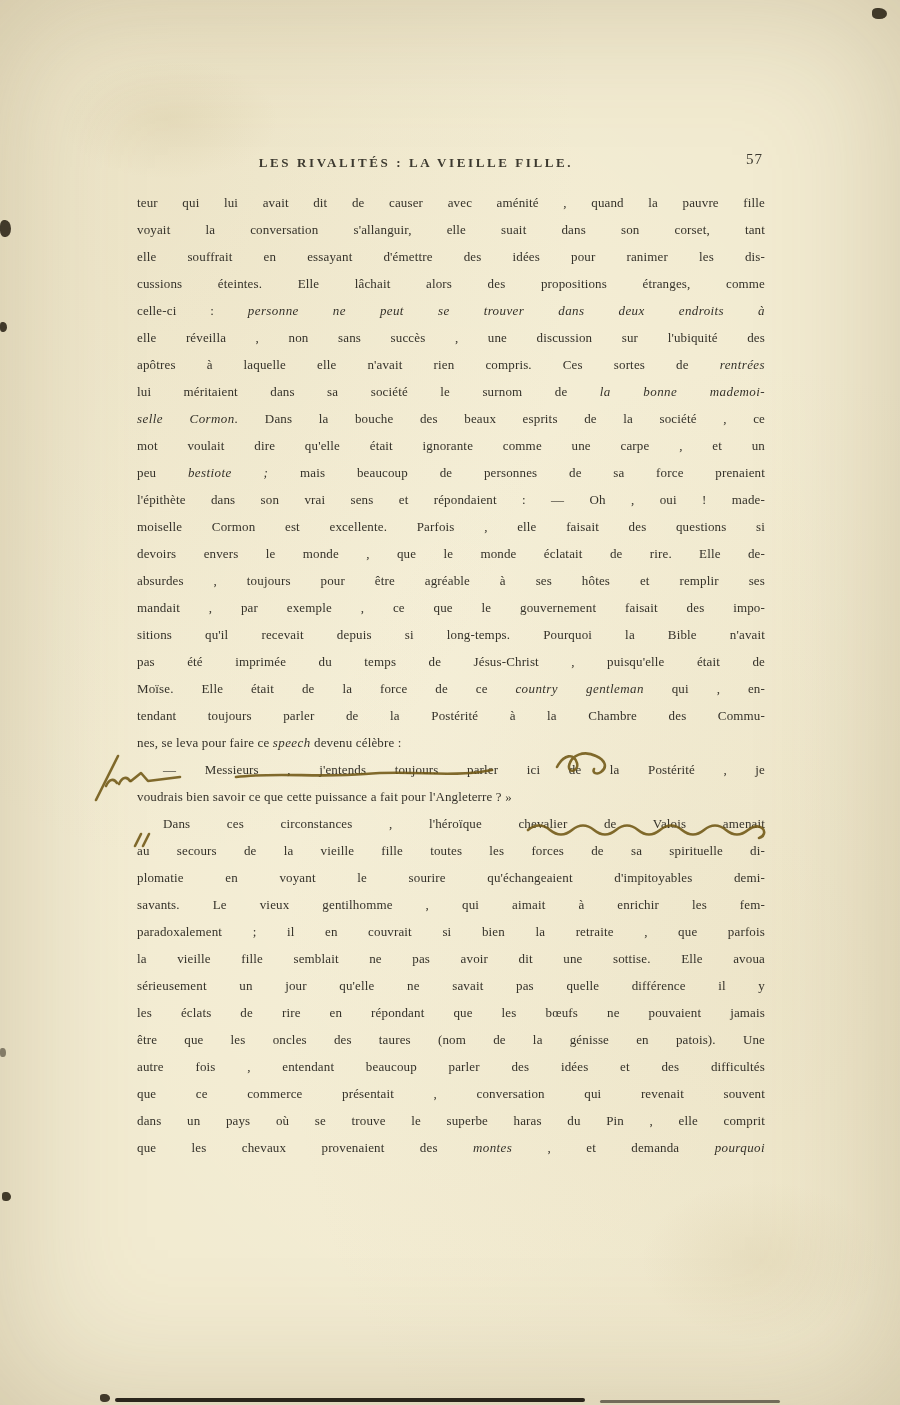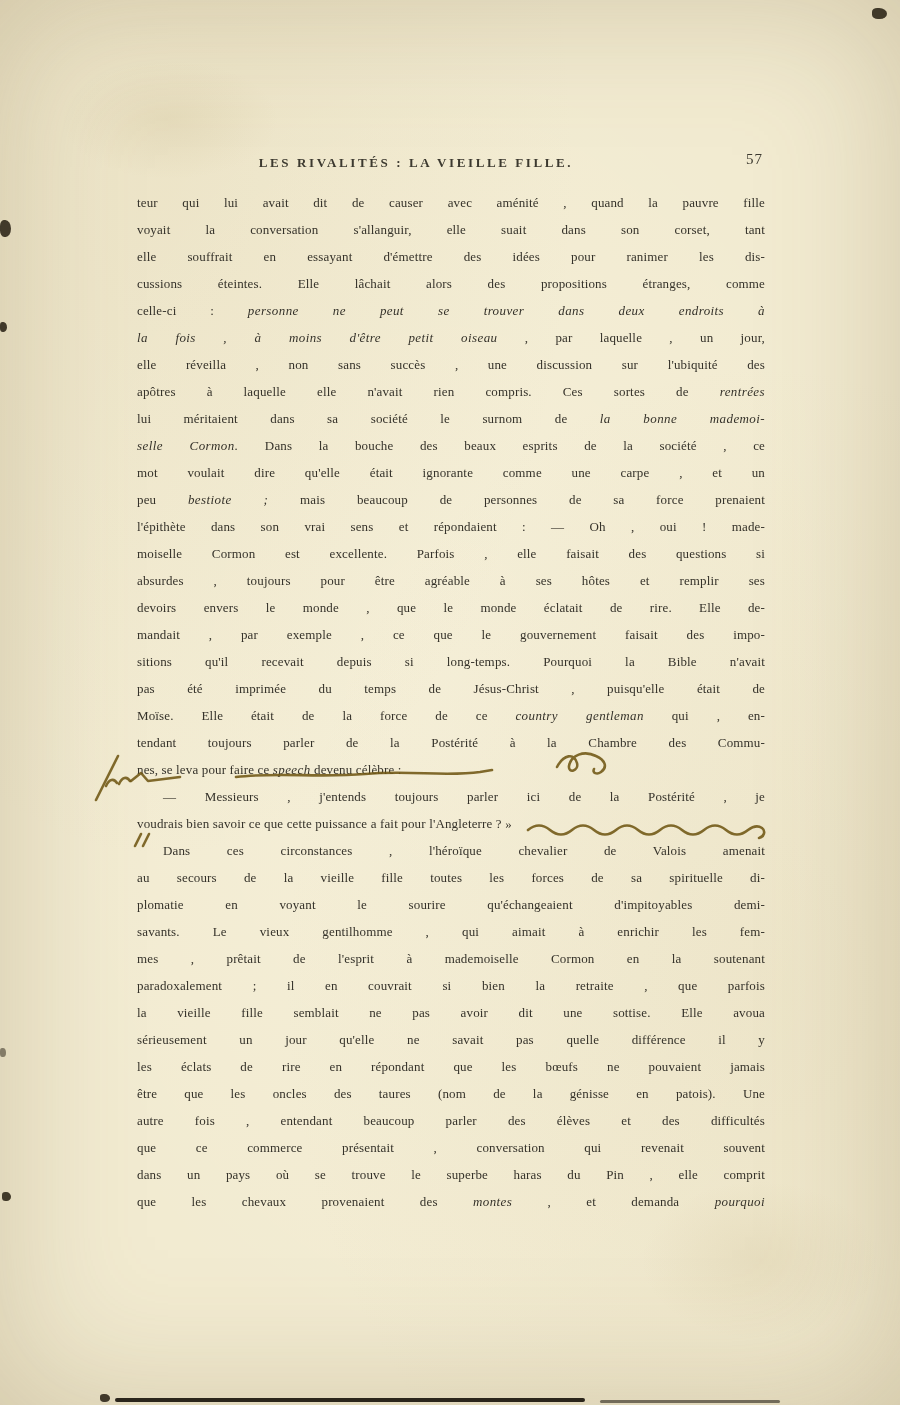--- a/index.html
+++ b/index.html
@@ -67,50 +67,48 @@
     <div class="header-title">LES RIVALITÉS : LA VIEILLE FILLE.</div>
     <div class="page-number">57</div>
   </div>
 
   <div class="text-block">
       <div class="line"><span>teur qui lui avait dit de causer avec aménité , quand la pauvre fille</span></div>
       <div class="line"><span>voyait la conversation s'allanguir, elle suait dans son corset, tant</span></div>
       <div class="line"><span>elle souffrait en essayant d'émettre des idées pour ranimer les dis-</span></div>
       <div class="line"><span>cussions éteintes. Elle lâchait alors des propositions étranges, comme</span></div>
       <div class="line"><span>celle-ci : </span><em>personne ne peut se trouver dans deux endroits à</em></div>
-      <div class="line"><em>la fois , à moins d'être petit oiseau</em><span> , par laquelle , un jour,</span></div>
       <div class="line"><span>elle réveilla , non sans succès , une discussion sur l'ubiquité des</span></div>
       <div class="line"><span>apôtres à laquelle elle n'avait rien compris. Ces sortes de </span><em>rentrées</em></div>
       <div class="line"><span>lui méritaient dans sa société le surnom de </span><em>la bonne mademoi-</em></div>
       <div class="line"><em>selle Cormon.</em><span> Dans la bouche des beaux esprits de la société , ce</span></div>
       <div class="line"><span>mot voulait dire qu'elle était ignorante comme une carpe , et un</span></div>
       <div class="line"><span>peu </span><em>bestiote ;</em><span> mais beaucoup de personnes de sa force prenaient</span></div>
       <div class="line"><span>l'épithète dans son vrai sens et répondaient : — Oh , oui ! made-</span></div>
       <div class="line"><span>moiselle Cormon est excellente. Parfois , elle faisait des questions si</span></div>
+      <div class="line"><span>devoirs envers le monde , que le monde éclatait de rire. Elle de-</span></div>
       <div class="line"><span>absurdes , toujours pour être agréable à ses hôtes et remplir ses</span></div>
-      <div class="line"><span>devoirs envers le monde , que le monde éclatait de rire. Elle de-</span></div>
       <div class="line"><span>mandait , par exemple , ce que le gouvernement faisait des impo-</span></div>
       <div class="line"><span>sitions qu'il recevait depuis si long-temps. Pourquoi la Bible n'avait</span></div>
       <div class="line"><span>pas été imprimée du temps de Jésus-Christ , puisqu'elle était de</span></div>
       <div class="line"><span>Moïse. Elle était de la force de ce </span><em>country gentleman</em><span> qui , en-</span></div>
       <div class="line"><span>tendant toujours parler de la Postérité à la Chambre des Commu-</span></div>
       <div class="line para-end"><span>nes, se leva pour faire ce </span><em>speech</em><span> devenu célèbre :</span></div>
       <div class="line indent"><span>— Messieurs , j'entends toujours parler ici de la Postérité , je</span></div>
       <div class="line para-end"><span>voudrais bien savoir ce que cette puissance a fait pour l'Angleterre ? »</span></div>
       <div class="line indent"><span>Dans ces circonstances , l'héroïque chevalier de Valois amenait</span></div>
       <div class="line"><span>au secours de la vieille fille toutes les forces de sa spirituelle di-</span></div>
       <div class="line"><span>plomatie en voyant le sourire qu'échangeaient d'impitoyables demi-</span></div>
       <div class="line"><span>savants. Le vieux gentilhomme , qui aimait à enrichir les fem-</span></div>
-      <div class="line"><span>mes , prêtait de l'esprit à mademoiselle Cormon en la soutenant</span></div>
       <div class="line"><span>paradoxalement ; il en couvrait si bien la retraite , que parfois</span></div>
       <div class="line"><span>la vieille fille semblait ne pas avoir dit une sottise. Elle avoua</span></div>
       <div class="line"><span>sérieusement un jour qu'elle ne savait pas quelle différence il y</span></div>
       <div class="line"><span>les éclats de rire en répondant que les bœufs ne pouvaient jamais</span></div>
       <div class="line"><span>être que les oncles des taures (nom de la génisse en patois). Une</span></div>
-      <div class="line"><span>autre fois , entendant beaucoup parler des élèves et des difficultés</span></div>
+      <div class="line"><span>autre fois , entendant beaucoup parler des idées et des difficultés</span></div>
       <div class="line"><span>que ce commerce présentait , conversation qui revenait souvent</span></div>
       <div class="line"><span>dans un pays où se trouve le superbe haras du Pin , elle comprit</span></div>
       <div class="line"><span>que les chevaux provenaient des </span><em>montes</em><span> , et demanda </span><em>pourquoi</em></div>
     </div>
 
   <svg class="annotation" style="left:230px;top:763px;" width="270" height="22" viewBox="0 0 270 22">
     <path d="M6,14 C 45,9 90,15 135,11 C 180,7 215,14 250,9 L 262,7" stroke-width="3"></path>
   </svg>
 
   <svg class="annotation" style="left:552px;top:745px;" width="64" height="32" viewBox="0 0 64 32">

